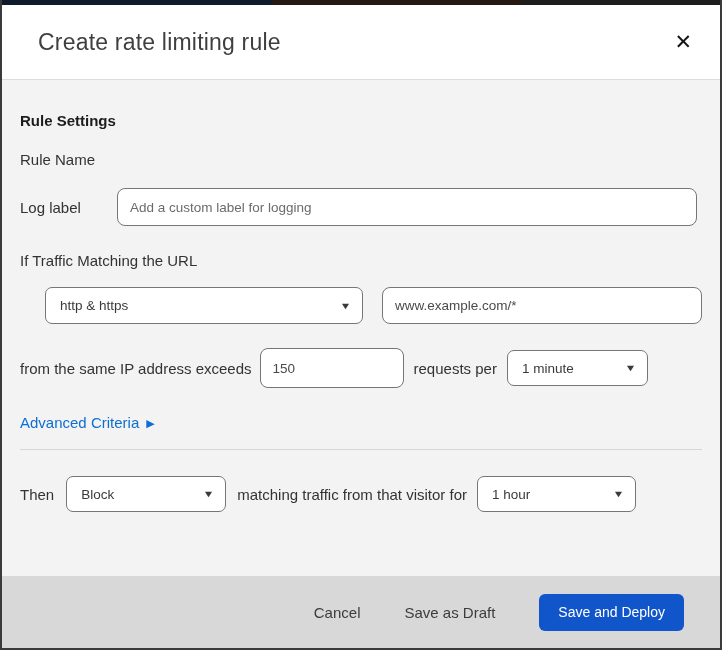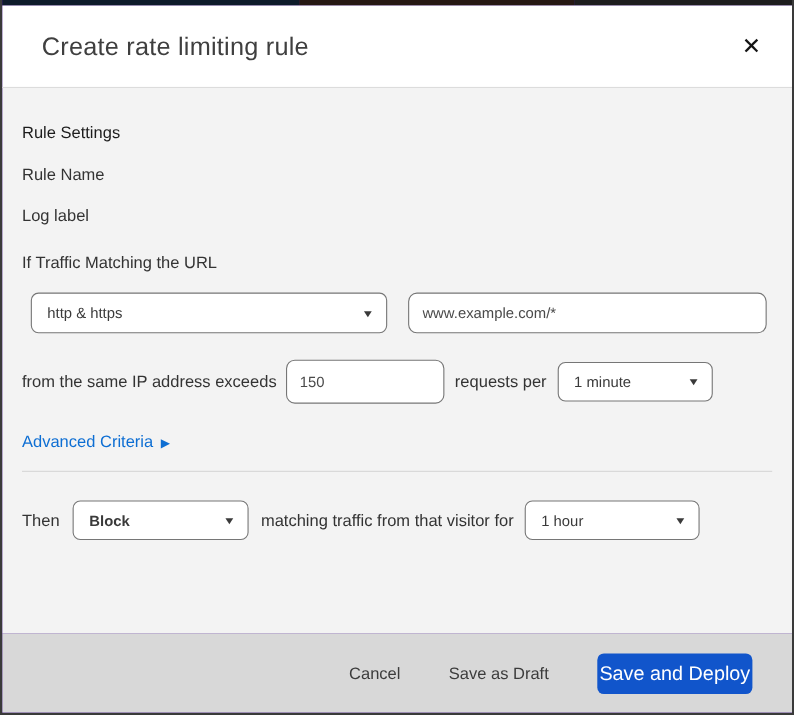--- a/index.html
+++ b/index.html
@@ -7,21 +7,21 @@
   body {
     font-family: "Liberation Sans", "DejaVu Sans", sans-serif;
     background: #ffffff;
   }
   .window {
     position: relative;
     width: 722px; height: 650px;
     border-left: 2px solid #3a3a3a;
     border-right: 2px solid #3a3a3a;
     border-bottom: 2px solid #3a3a3a;
-    background: #4c1d95;
+    background: #a3a3a3;
     display: flex; flex-direction: column;
     overflow: hidden;
   }
   .top-strip { display: flex; height: 5px; width: 100%; flex: 0 0 auto; }
   .top-strip .seg1 { width: 270px; background: #0d1b2a; }
   .top-strip .seg2 { width: 250px; background: #261813; }
   .top-strip .seg3 { flex: 1; background: #1d1d1d; }
 
   .header {
     flex: 0 0 auto;
@@ -46,21 +46,21 @@
     padding: 4px 6px;
     font-family: "DejaVu Sans", sans-serif;
   }
 
   .body {
     flex: 1 1 auto;
     background: #f3f3f3;
     padding: 32px 18px 0 18px;
   }
   .section-heading {
-    font-size: 15px; font-weight: 400; color: #1c1c1c;
+    font-size: 15px; font-weight: 700; color: #1c1c1c;
     margin-bottom: 22px;
   }
   .row { display: flex; align-items: center; margin-bottom: 20px; }
   .label { font-size: 15px; color: #333333; white-space: nowrap; }
 
   .field-label { width: 97px; flex: 0 0 auto; }
   .text-input {
     height: 38px;
     background: #ffffff;
     border: 1px solid #767676;
@@ -84,21 +84,21 @@
     display: flex; align-items: center;
     padding: 0 12px 0 14px;
     cursor: pointer;
   }
   .select .select-value { font-size: 13.5px; color: #3a3a3a; flex: 1; }
   .select .caret {
     font-size: 9px; color: #3a3a3a; margin-left: 10px;
     transform: scaleX(1.35);
   }
 
-  .url-row { margin-left: 8px; margin-bottom: 24px; }
+  .url-row { margin-left: 25px; margin-bottom: 24px; }
   .scheme-select { width: 324px; }
   .url-input { width: 326px; height: 37px; margin-left: 19px; }
 
   .exceeds-row { margin-bottom: 26px; }
   .threshold-input { width: 144px; height: 40px; margin-left: 8px; }
   .requests-per { margin-left: 10px; }
   .period-select { width: 141px; height: 36px; margin-left: 10px; }
 
   .adv-link {
     display: inline-flex; align-items: center;
@@ -107,21 +107,21 @@
     text-decoration: none;
     margin-bottom: 18px;
     cursor: pointer;
     justify-content: center;
   }
   .adv-link .arrow { font-size: 11px; margin-left: 7px; margin-top: 2px; }
 
   .divider { border: none; border-top: 1px solid #d6d6d6; margin: 0 0 26px 0; }
 
   .then-row { margin-bottom: 0; }
-  .action-select { width: 160px; height: 36px; margin-left: 12px; font-weight: bold; }
+  .action-select { width: 160px; height: 36px; margin-left: 12px; }
   .matching-text { margin-left: 11px; }
   .duration-select { width: 159px; height: 36px; margin-left: 10px; }
 
   .footer {
     flex: 0 0 auto;
     height: 72px;
     background: #d8d8d8;
     display: flex; align-items: center; justify-content: flex-end;
     padding-right: 36px;
     gap: 44px;
@@ -131,22 +131,22 @@
     font-size: 15px; color: #3c3c3c;
     cursor: pointer;
     font-family: "Liberation Sans", "DejaVu Sans", sans-serif;
   }
   .primary-button {
     background: #1155cb;
     color: #ffffff;
     border: none;
     border-radius: 6px;
     height: 37px;
-    padding: 0 2px;
-    font-size: 18px;
+    padding: 0 19px;
+    font-size: 14px;
     cursor: pointer;
     font-family: "Liberation Sans", "DejaVu Sans", sans-serif;
   }
 </style>
 </head>
 <body>
 
 <div class="window">
   <div class="top-strip">
     <div class="seg1"></div>
@@ -162,20 +162,21 @@
   <div class="body">
 
     <div class="section-heading">Rule Settings</div>
 
     <div class="row">
       <span class="label field-label">Rule Name</span>
     </div>
 
     <div class="row">
       <span class="label field-label">Log label</span>
+      <input type="text" class="text-input wide" placeholder="Add a custom label for logging" style="">
     </div>
 
     <div class="intro-text">If Traffic Matching the URL</div>
 
     <div class="row url-row">
       <div class="select scheme-select">
         <span class="select-value">http &amp; https</span>
         <span class="caret">▼</span>
       </div>
       <input type="text" class="text-input url-input" value="www.example.com/*" style="">

